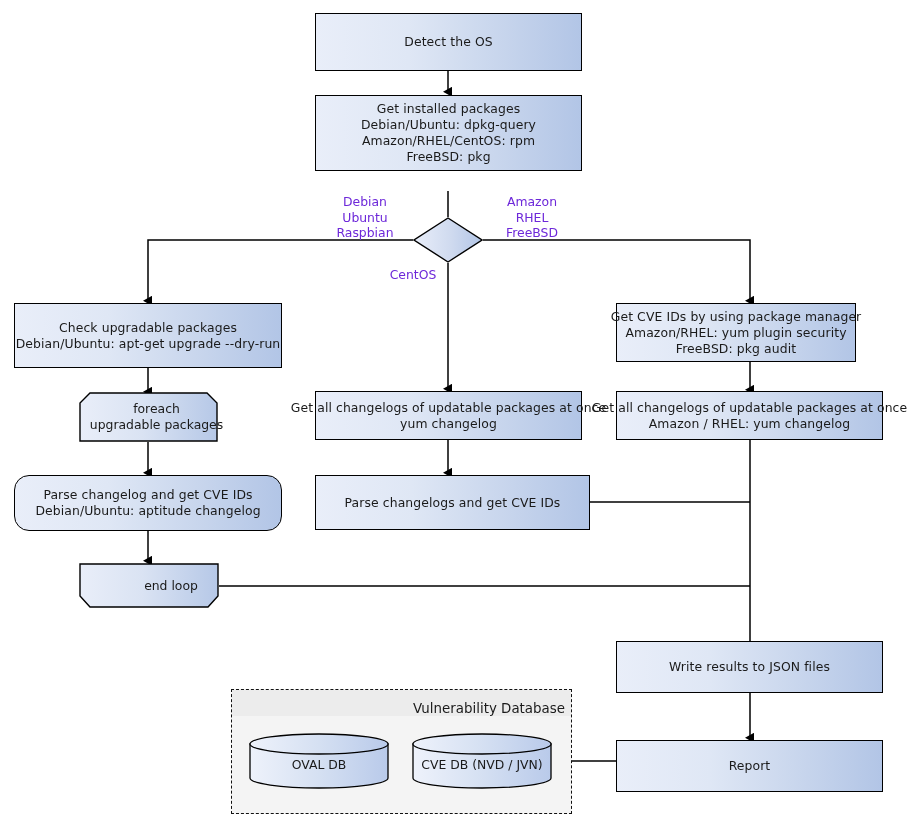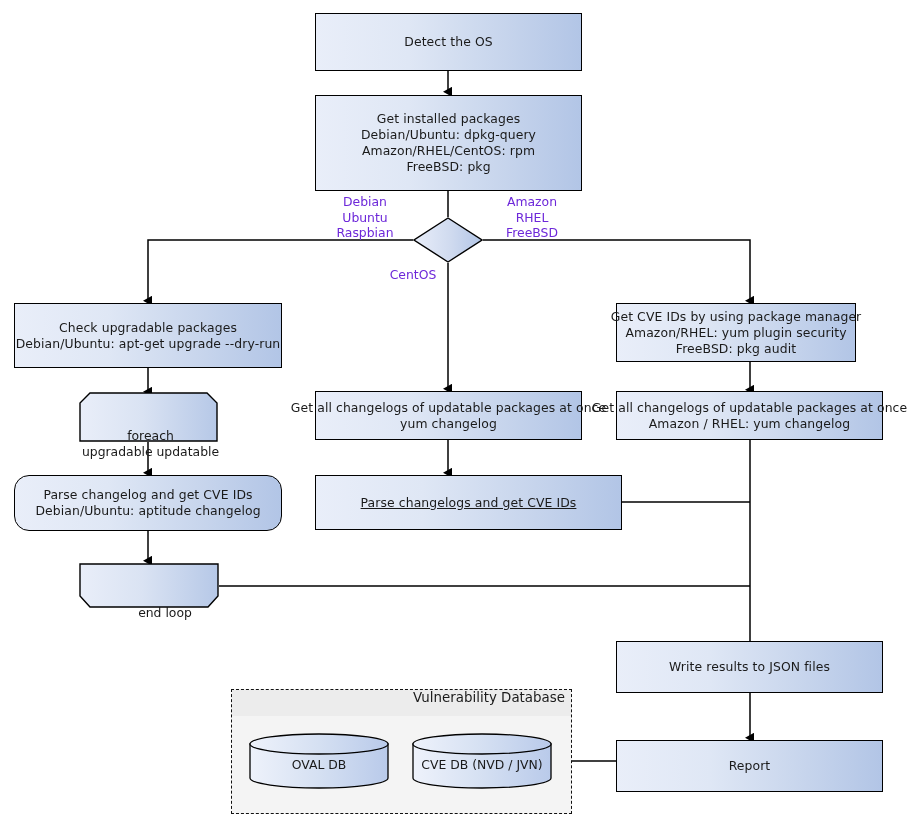--- a/index.html
+++ b/index.html
@@ -36,44 +36,44 @@
     position:absolute;
     width:70px;height:46px;
   }
   .diamond svg{display:block;}
 
   
   .loopshape{
     position:absolute;
   }
   .loopshape .label{
-    position:absolute;left:2px;top:0;width:100%;height:100%;
+    position:absolute;left:8px;top:0;width:100%;height:100%;
     display:flex;align-items:center;justify-content:center;text-align:center;
-    font-size:12.4px;line-height:16px;margin-top:27px;
+    font-size:12.4px;line-height:16px;
   }
 
   
   .edge-label{
     position:absolute;
     font-size:12.4px;line-height:15.5px;
     text-align:center;white-space:pre-line;
     color:#6d28d9;
   }
 
   
   .vdb{
     position:absolute;
     box-sizing:border-box;
     border:1.6px dashed #111111;
     background:#f4f4f4;
   }
   .vdb-header{
     position:absolute;left:0;top:0;right:0;height:26px;
     background:#ececec;
-    display:flex;align-items:flex-start;justify-content:flex-end;
+    display:flex;align-items:flex-end;justify-content:flex-end;
     padding-right:6px;box-sizing:border-box;
     font-size:13.4px;
   }
   .cyl{
     position:absolute;
   }
   .cyl .label{
     position:absolute;left:0;right:0;top:0;bottom:0;
     display:flex;align-items:center;justify-content:center;
     font-size:12.4px;
@@ -118,21 +118,21 @@
       <path d="M750,693 L750,738" marker-end="url(#arr)"></path>
 
       <path d="M572,761 L617,761"></path>
     </g>
   </svg>
 
   <div class="node" style="left:315px;top:13px;width:267px;height:58px;">
     <span class="txt">Detect the OS</span>
   </div>
 
-  <div class="node" style="left:315px;top:95px;width:267px;height:96px;">
+  <div class="node" style="left:315px;top:95px;width:267px;height:76px;">
     <span class="txt">
       <span>Get installed packages</span><br>
       <span>Debian/Ubuntu: dpkg-query</span><br>
       <span>Amazon/RHEL/CentOS: rpm</span><br>
       <span>FreeBSD: pkg</span>
     </span>
   </div>
 
   <div class="diamond" style="left:413px;top:217px;">
     <svg width="70" height="46" viewBox="0 0 70 46" xmlns="http://www.w3.org/2000/svg">
@@ -169,21 +169,21 @@
           <stop offset="0%" stop-color="#e9eef9"></stop>
           <stop offset="45%" stop-color="#dae3f3"></stop>
           <stop offset="100%" stop-color="#b6c8e7"></stop>
         </linearGradient>
       </defs>
       <path d="M11,1 L128,1 L138,11 L138,49 L1,49 L1,11 Z" fill="url(#lg1)" stroke="#000000" stroke-width="1.4"></path>
     </svg>
     <div class="label">
       <span>
         <span>foreach</span><br>
-        <span>upgradable  updatable</span>
+        <span>upgradable  packages</span>
       </span>
     </div>
   </div>
 
   <div class="node" style="left:14px;top:475px;width:268px;height:56px;border-radius:15px;">
     <span class="txt">
       <span>Parse changelog and get  CVE IDs</span><br>
       <span>Debian/Ubuntu: aptitude changelog</span>
     </span>
   </div>
@@ -204,21 +204,21 @@
     </div>
   </div>
 
   <div class="node overflow" style="left:315px;top:391px;width:267px;height:49px;">
     <span class="txt">
       <span>Get all changelogs of updatable packages at once</span><br>
       <span>yum changelog</span>
     </span>
   </div>
 
-  <div class="node" style="left:315px;top:475px;width:307px;height:55px;text-decoration:underline;">
+  <div class="node" style="left:315px;top:475px;width:275px;height:55px;">
     <span class="txt">Parse changelogs and get CVE IDs</span>
   </div>
 
   <div class="node" style="left:616px;top:303px;width:240px;height:59px;">
     <span class="txt">
       <span>Get CVE IDs by using package manager</span><br>
       <span>Amazon/RHEL: yum plugin security</span><br>
       <span>FreeBSD: pkg audit</span>
     </span>
   </div>

